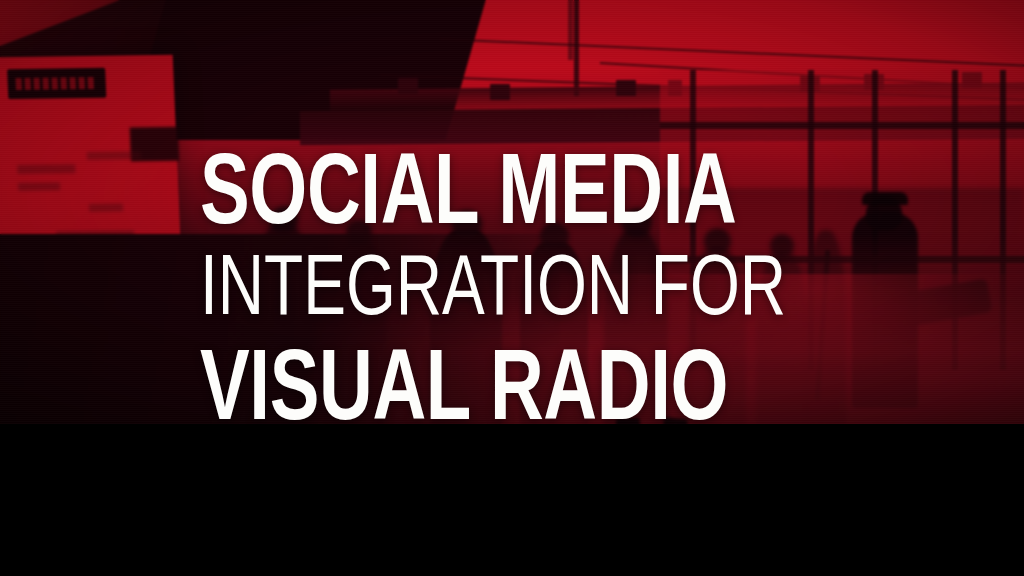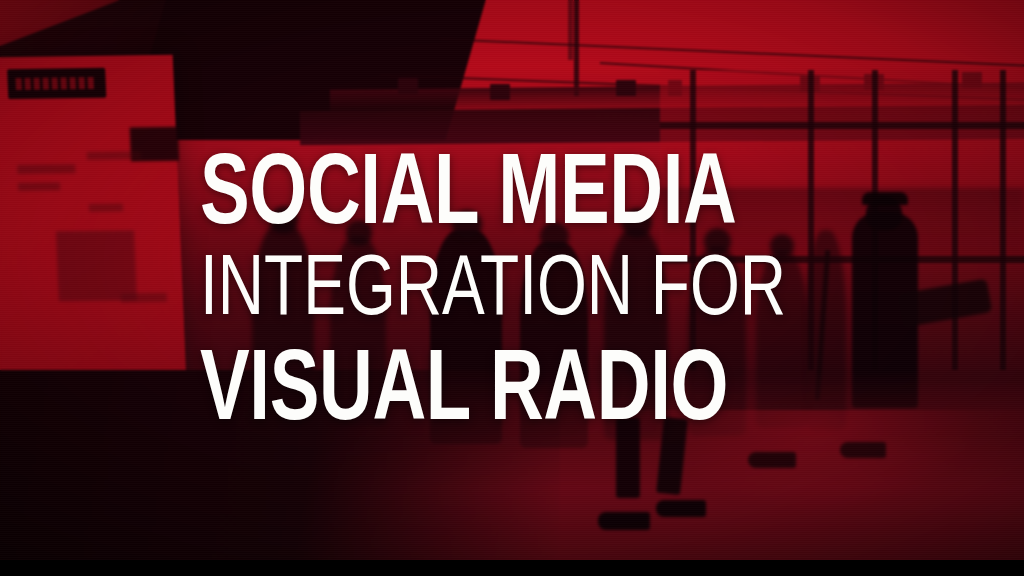--- a/index.html
+++ b/index.html
@@ -3,21 +3,21 @@
 <meta charset="utf-8">
 <style>
   html, body {
     margin: 0;
     padding: 0;
     background: #000;
   }
   #stage {
     position: relative;
     width: 1024px;
-    height: 560px;
+    height: 424px;
     overflow: hidden;
     font-family: "Liberation Sans", sans-serif;
     background: #404040;
   }
 
   
   .photo {
     position: absolute;
     inset: 0;
     overflow: hidden;

